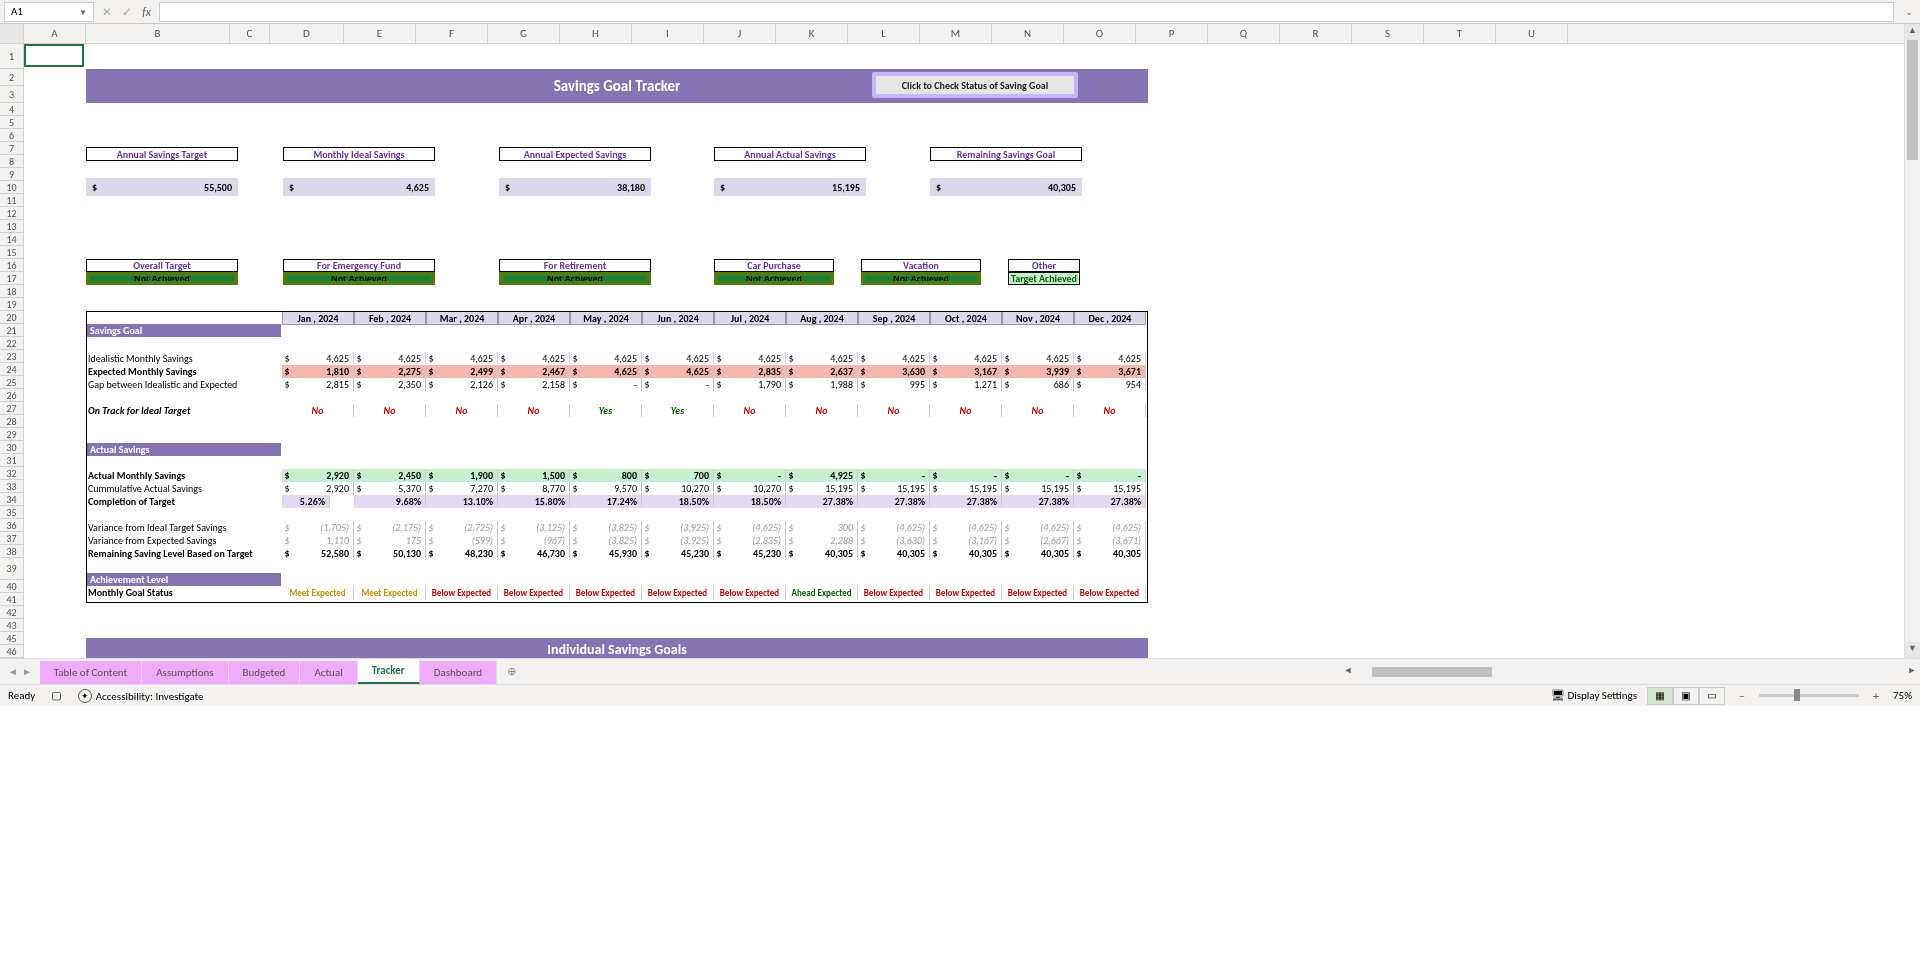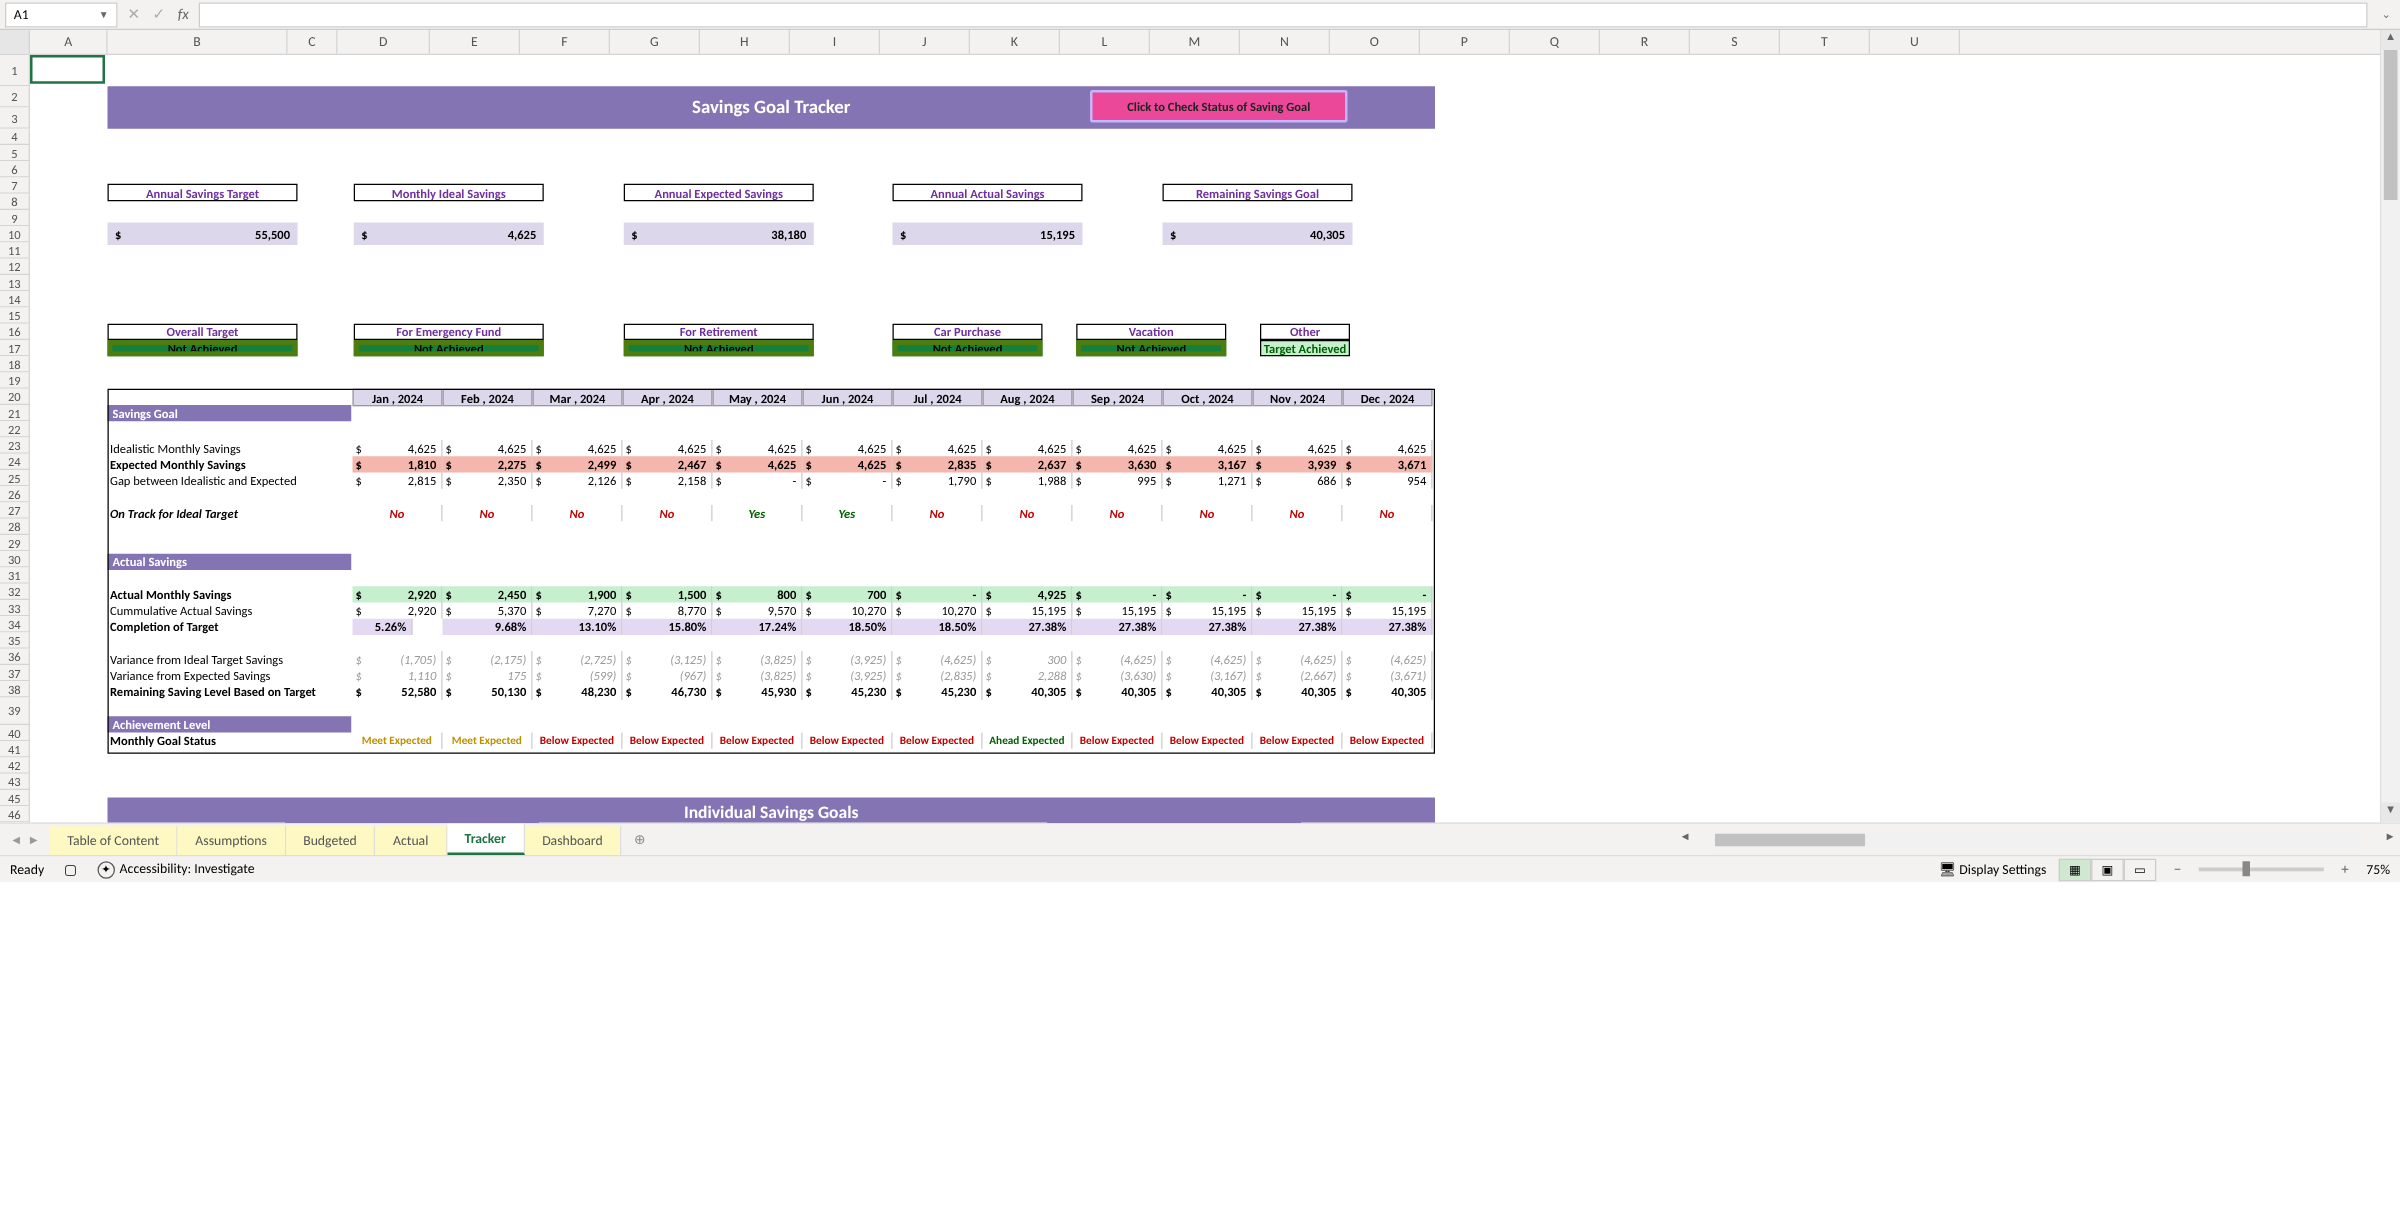--- a/index.html
+++ b/index.html
@@ -51,39 +51,39 @@
 .vscroll .thumb { position: absolute; left: 2px; right: 2px; top: 0; height: 120px; background: #c1c1c1; }
 .hscroll-track { flex:1; height:14px; position:relative; background:#f1f1f1; margin:0 16px; }
 .hscroll-thumb { position:absolute; top:2px; left:0; height:10px; width:120px; background:#c1c1c1; }
 .hscroll-arrow { width:16px; height:16px; text-align:center; font-size:9px; color:#666; cursor:pointer; }
 
 
 .tab-bar { display: flex; align-items: center; height: 26px; background: #f3f2f1; border-top: 1px solid #ddd; font-size: 11px; }
 .tab-nav { display: flex; gap: 4px; padding: 0 8px; color: #999; }
 .tab-nav span { cursor: pointer; font-size: 10px; }
 .tabs { display: flex; align-items: flex-end; height: 100%; }
-.tab { padding: 5px 14px; border-right: 1px solid #ddd; color: #555; cursor: pointer; background: #fef9c3; }
+.tab { padding: 5px 14px; border-right: 1px solid #ddd; color: #555; cursor: pointer; background: #f0abfc; }
 .tab.active { background: #fff; color: #217346; font-weight: bold; border-bottom: 2px solid #217346; }
 .tab-add { padding: 4px 10px; color: #888; cursor: pointer; }
 .tab-spacer { flex: 1; }
 .tab-hscroll { width: 580px; display:flex; align-items:center; }
 
 
 .status-bar { display: flex; align-items: center; height: 22px; background: #f3f2f1; border-top: 1px solid #ddd; font-size: 11px; padding: 0 8px; gap: 16px; }
 .status-bar .right { margin-left: auto; display: flex; align-items: center; gap: 10px; }
 .view-btns { display: flex; gap: 0; }
 .view-btn { width: 26px; height: 18px; border: 1px solid #ccc; display:flex; align-items:center; justify-content:center; font-size:10px; cursor:pointer; }
 .view-btn.active { background: #d0e7d0; }
 .zoom-slider { width: 100px; height: 3px; background: #ccc; position: relative; }
 .zoom-thumb { position: absolute; width: 6px; height: 12px; background: #888; top: -5px; left: 35%; }
 .zoom-btn { cursor:pointer; color:#666; font-size:12px; padding:0 4px; }
 
 
 .purple-banner { background: #8574b3; color: #fff; font-weight: bold; display:flex; align-items:center; justify-content:center; }
-.white-btn { background: #ec4899; color: #222; border: 2px solid #c4b5fd; display:flex; align-items:center; justify-content:center; font-weight:bold; border-radius:2px; }
+.white-btn { background: #e5e5e5; color: #222; border: 4px solid #c4b5fd; display:flex; align-items:center; justify-content:center; font-weight:bold; border-radius:2px; }
 .box-header { border: 1px solid #000; background:#fff; color: #7030a0; font-weight:bold; display:flex; align-items:center; justify-content:center; }
 .val-box { background: #dcd7ea; display:flex; align-items:center; }
 .val-box .cur { padding-left:6px; font-weight:bold; }
 .val-box .num { margin-left:auto; padding-right:6px; font-weight:bold; }
 .target-bar { border:1px solid #000; background:#fff; font-weight:bold; display:flex; align-items:center; justify-content:center; }
 .status-red { background:#15803d; text-align:center; font-weight:bold; border:4px solid #4d7c0f; display:flex; align-items:center; justify-content:center; }
 .status-green { background:#c6efce; color:#006100; text-align:center; font-weight:bold; border:1px solid #000; display:flex; align-items:center; justify-content:center; }
 .section-hdr { background:#8574b3; color:#fff; font-weight:bold; padding-left:4px; display:flex; align-items:center; }
 .month-hdr { background:#dcd7ea; font-weight:bold; text-align:center; border:1px solid #999; display:flex; align-items:center; justify-content:center; font-size:10px; }
 .label-col { font-size:10px; display:flex; align-items:center; padding-left:2px; }

